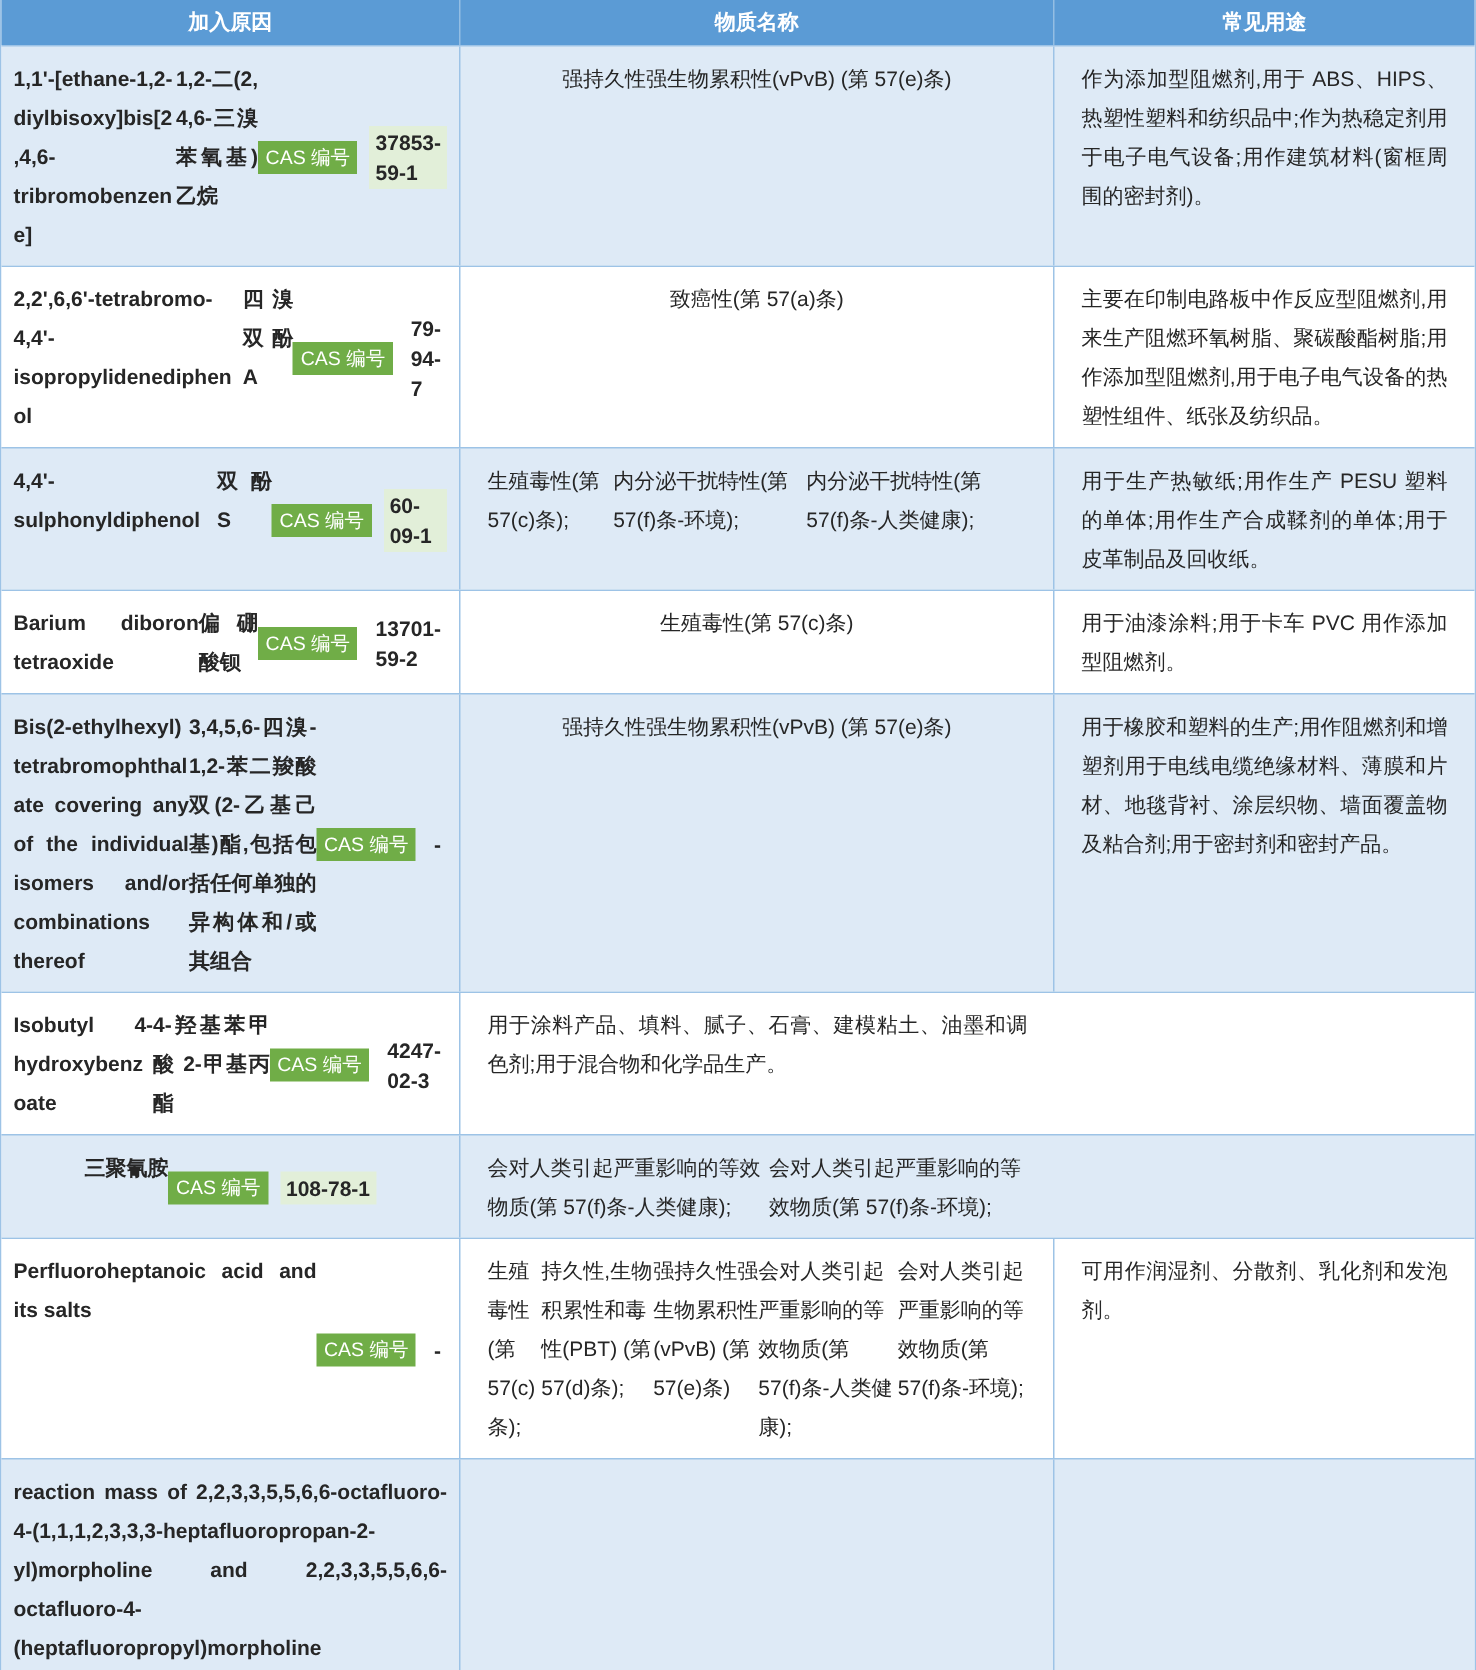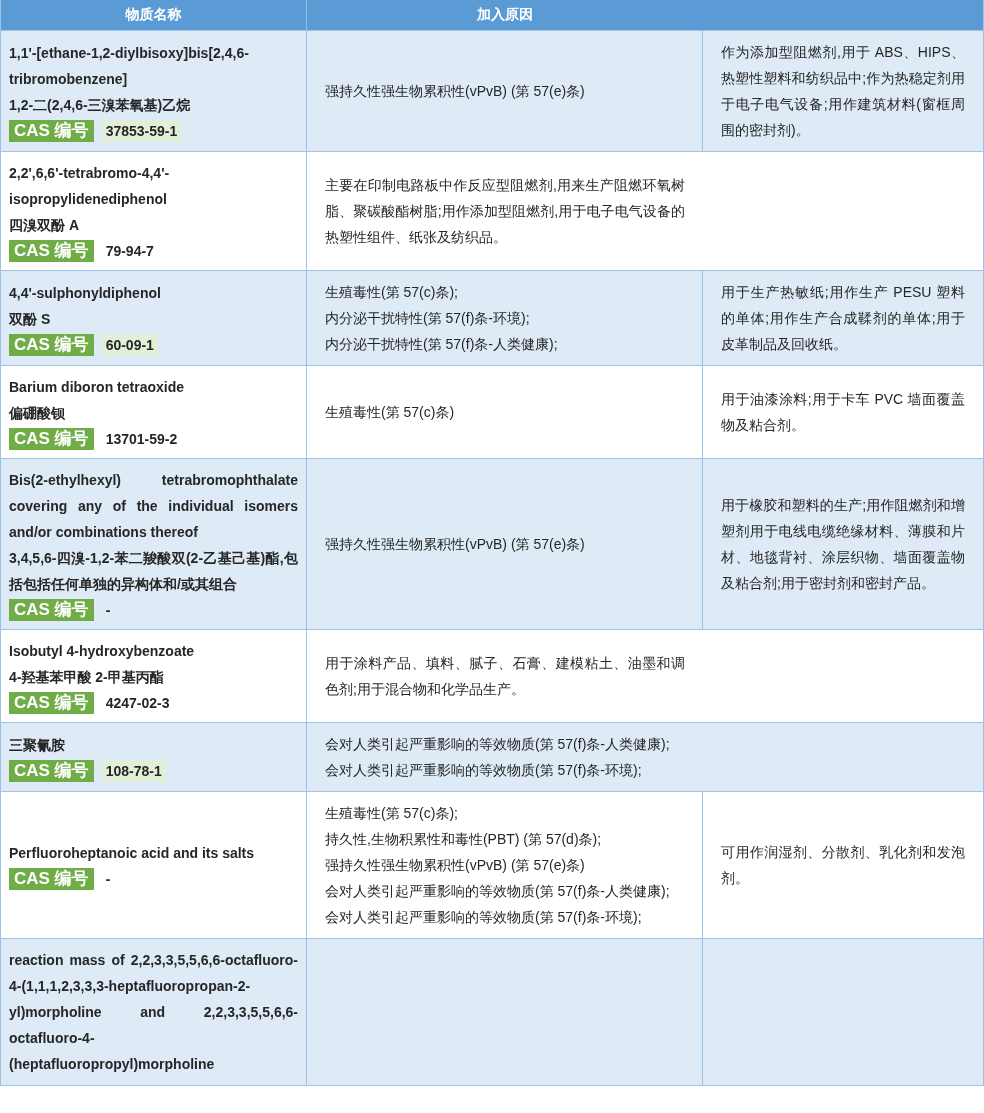--- a/index.html
+++ b/index.html
@@ -44,21 +44,21 @@
     border-top: 1px solid var(--border);
     background: var(--row-bg);
   }
   .tr.alt { background: var(--row-alt-bg); }
   .td {
     border-right: 1px solid var(--border);
     padding: 8px 18px;
     font-size: 14px;
     line-height: 26px;
     display: flex;
-    flex-direction: column;
+    flex-direction: row;
     justify-content: center;
   }
   .td:last-child { border-right: none; }
   .td-name { padding-left: 8px; padding-right: 8px; }
   .name-en {
     font-weight: bold;
     text-align: justify;
     text-justify: inter-word;
     word-break: break-word;
   }
@@ -69,42 +69,43 @@
   }
   .cas-line {
     display: flex;
     align-items: center;
     gap: 8px;
     margin-top: 2px;
   }
   .cas-badge {
     background: var(--cas-badge-bg);
     color: #ffffff;
-    font-weight: bold;
-    font-size: 17px;
+    font-weight: normal;
+    font-size: 13px;
     line-height: 20px;
     padding: 1px 5px;
     white-space: nowrap;
   }
   .cas-number {
     font-weight: bold;
     line-height: 20px;
     padding: 1px 4px;
   }
   .cas-number.hl { background: var(--cas-highlight-bg); }
   .reason-line { text-align: left; }
   .td-uses { text-align: justify; word-break: break-all; }
 </style>
 </head>
 <body>
 
 <div class="table">
   <div class="thead">
+    <div class="th">加入原因</div>
     <div class="th">物质名称</div>
-    <div class="th">加入原因</div>
+    <div class="th">常见用途</div>
   </div>
   <div id="rows-container">
   <div class="tr alt">
     <div class="td td-name">
       <div class="name-en">1,1'-[ethane-1,2-diylbisoxy]bis[2,4,6-tribromobenzene]</div>
       <div class="name-zh">1,2-二(2,4,6-三溴苯氧基)乙烷</div>
       <div class="cas-line">
         <span class="cas-badge">CAS 编号</span>
         <span class="cas-number hl">37853-59-1</span>
       </div>
@@ -119,20 +120,23 @@
 
   <div class="tr">
     <div class="td td-name">
       <div class="name-en">2,2',6,6'-tetrabromo-4,4'-isopropylidenediphenol</div>
       <div class="name-zh">四溴双酚 A</div>
       <div class="cas-line">
         <span class="cas-badge">CAS 编号</span>
         <span class="cas-number">79-94-7</span>
       </div>
     </div>
+    <div class="td td-reason">
+          <div class="reason-line">致癌性(第 57(a)条)</div>
+        </div>
     <div class="td td-uses">
           <div><span>主要在印制电路板中作反应型阻燃剂,用来生产阻燃环氧树脂、聚碳酸酯树脂;用作添加型阻燃剂,用于电子电气设备的热塑性组件、纸张及纺织品。</span></div>
         </div>
   </div>
 
   <div class="tr alt">
     <div class="td td-name">
       <div class="name-en">4,4'-sulphonyldiphenol</div>
       <div class="name-zh">双酚 S</div>
       <div class="cas-line">
@@ -156,21 +160,21 @@
       <div class="name-zh">偏硼酸钡</div>
       <div class="cas-line">
         <span class="cas-badge">CAS 编号</span>
         <span class="cas-number">13701-59-2</span>
       </div>
     </div>
     <div class="td td-reason">
           <div class="reason-line">生殖毒性(第 57(c)条)</div>
         </div>
     <div class="td td-uses">
-          <div><span>用于油漆涂料;用于卡车 PVC 墙面覆盖物及粘合剂。</span></div>
+          <div><span>用于油漆涂料;用于卡车 PVC 用作添加型阻燃剂。</span></div>
         </div>
   </div>
 
   <div class="tr alt">
     <div class="td td-name">
       <div class="name-en">Bis(2-ethylhexyl) tetrabromophthalate covering any of the individual isomers and/or combinations thereof</div>
       <div class="name-zh">3,4,5,6-四溴-1,2-苯二羧酸双(2-乙基己基)酯,包括包括任何单独的异构体和/或其组合</div>
       <div class="cas-line">
         <span class="cas-badge">CAS 编号</span>
         <span class="cas-number">-</span>

